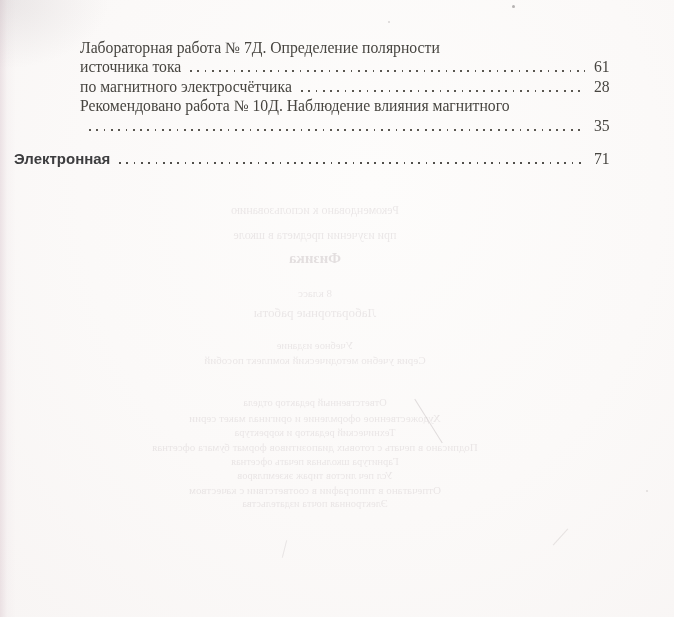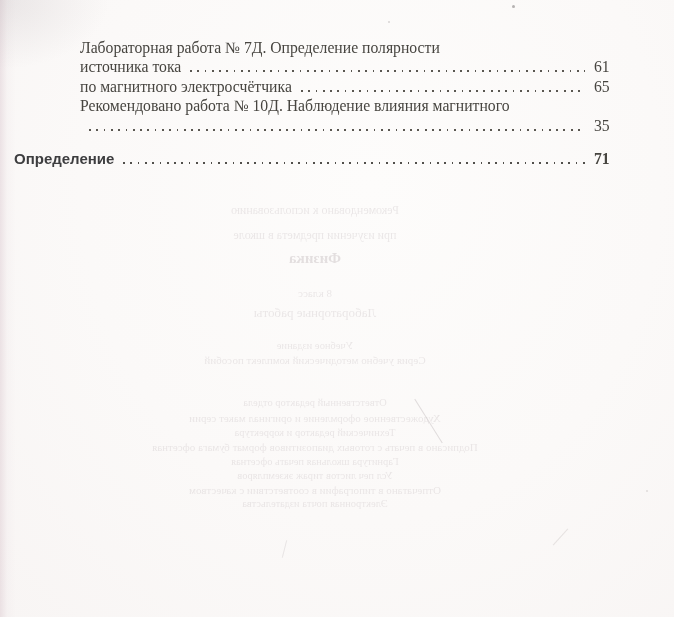--- a/index.html
+++ b/index.html
@@ -51,21 +51,21 @@
   }
   .page-num{flex:0 0 auto;min-width:22px;text-align:left;}
   .appendix-row{
     margin-top:14px;margin-left:-66px;
     font-family:"Liberation Sans", sans-serif;font-weight:700;font-size:15px;color:#3d3d3f;
   }
   .appendix-row .leader{
     background:repeating-linear-gradient(to right,#514f4b 0 1.7px, transparent 1.7px 7.3px);
   }
   .appendix-row .page-num{
-    font-family:"Liberation Serif", serif;font-weight:700;font-size:15.7px;color:#474540;
+    font-family:"Liberation Serif", serif;font-weight:400;font-size:15.7px;color:#474540;
   }
 </style>
 </head>
 <body>
 
 <div class="page">
 
   <div class="ghost-layer">
       <div class="ghost-line" style="top: 203px; font-size: 12px;">Рекомендовано к использованию</div>
       <div class="ghost-line" style="top: 228px; font-size: 12px;">при изучении предмета в школе</div>
@@ -91,34 +91,34 @@
           <div class="toc-line">
             <span class="txt">источника тока</span>
             <span class="leader"></span>
             <span class="page-num">61</span>
           </div>
         </div>
         <div class="toc-entry">
           <div class="toc-line">
             <span class="txt">по магнитного электросчётчика</span>
             <span class="leader"></span>
-            <span class="page-num">65</span>
+            <span class="page-num">28</span>
           </div>
         </div>
         <div class="toc-entry">
           <div class="toc-title">Рекомендовано работа № 10Д. Наблюдение влияния магнитного</div>
           <div class="toc-line">
             <span class="leader"></span>
             <span class="page-num">35</span>
           </div>
         </div>
       </div>
 
     <div class="toc-line appendix-row">
-      <span class="txt">Определение</span>
+      <span class="txt">Электронная</span>
       <span class="leader"></span>
       <span class="page-num">71</span>
     </div>
   </div>
 
   <div class="edge-left"></div>
   <div class="corner-shadow"></div>
   <div class="speck" style="left:512px;top:5px;width:3px;height:3px;background:rgba(95,90,92,0.45);"></div>
   <div class="speck" style="left:388px;top:21px;width:2px;height:2px;background:rgba(110,105,105,0.25);"></div>
   <div class="speck" style="left:646px;top:490px;width:2px;height:2px;background:rgba(120,112,112,0.2);"></div>

